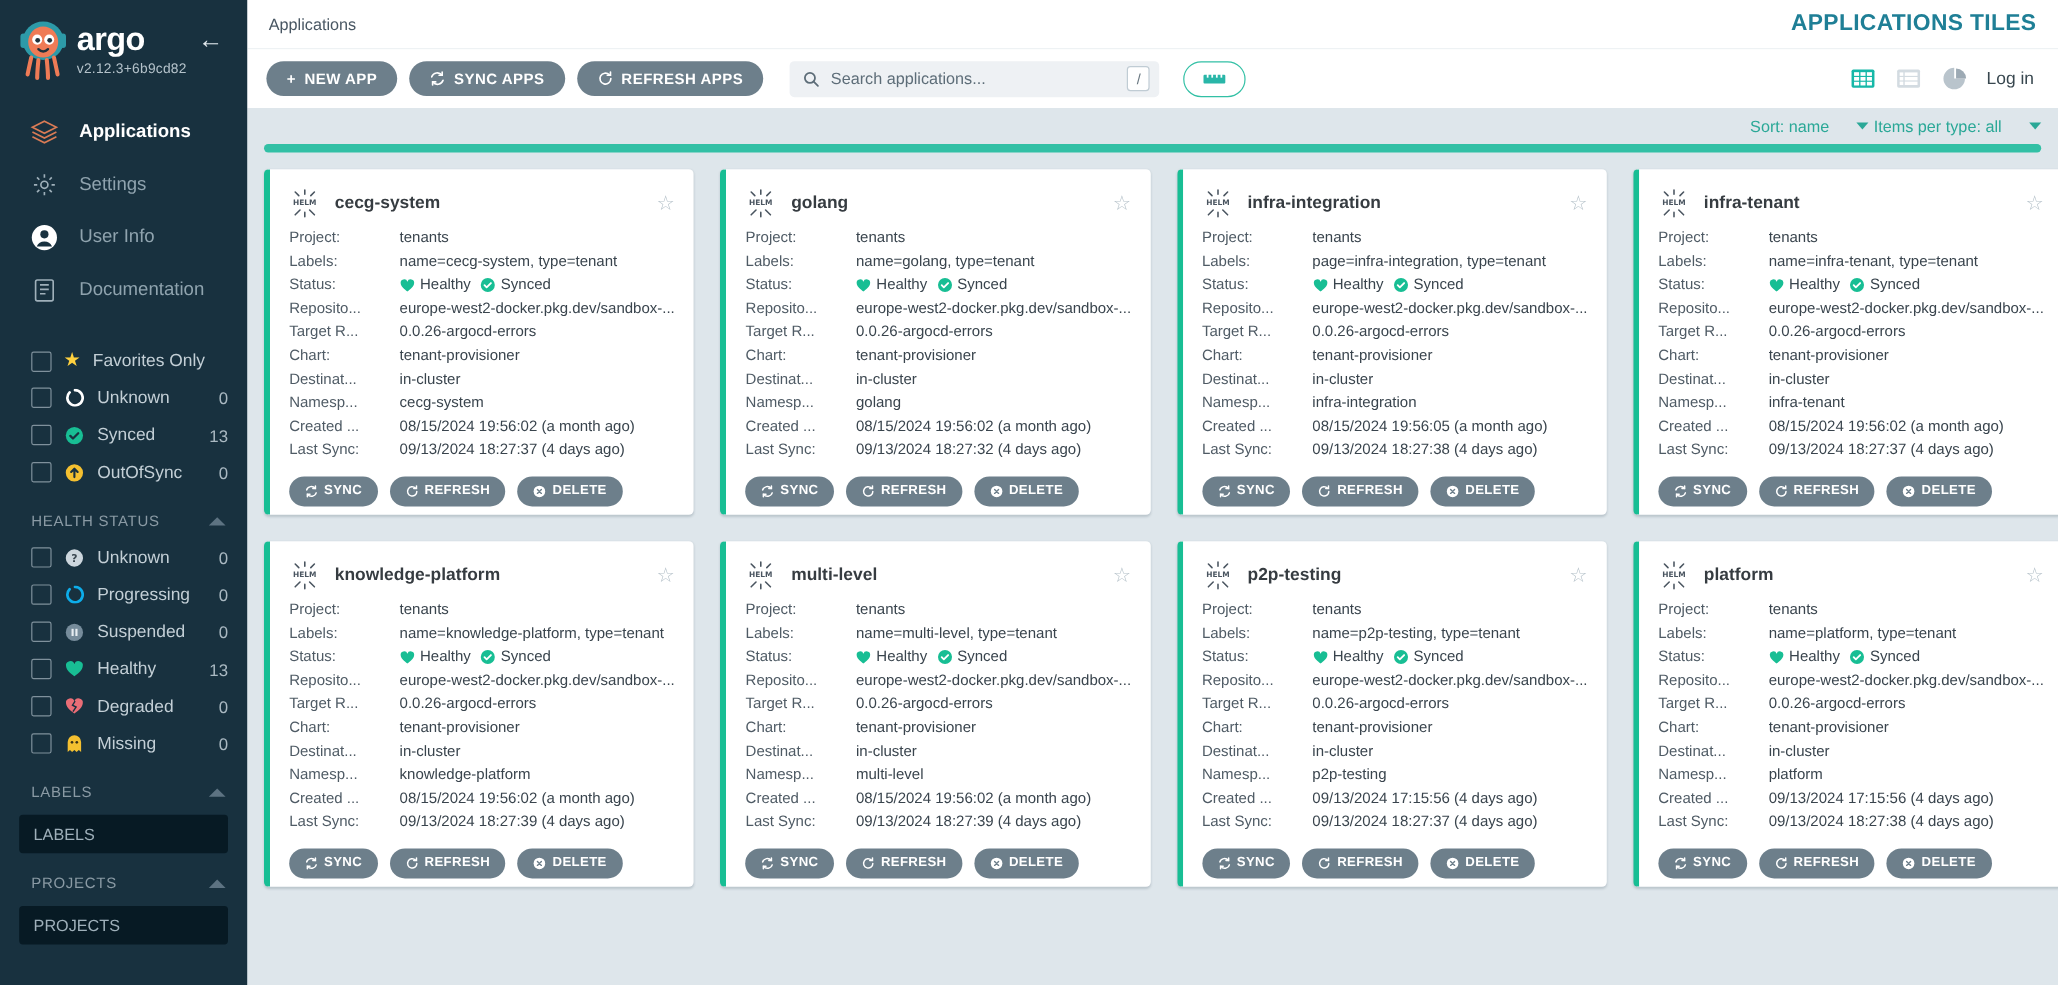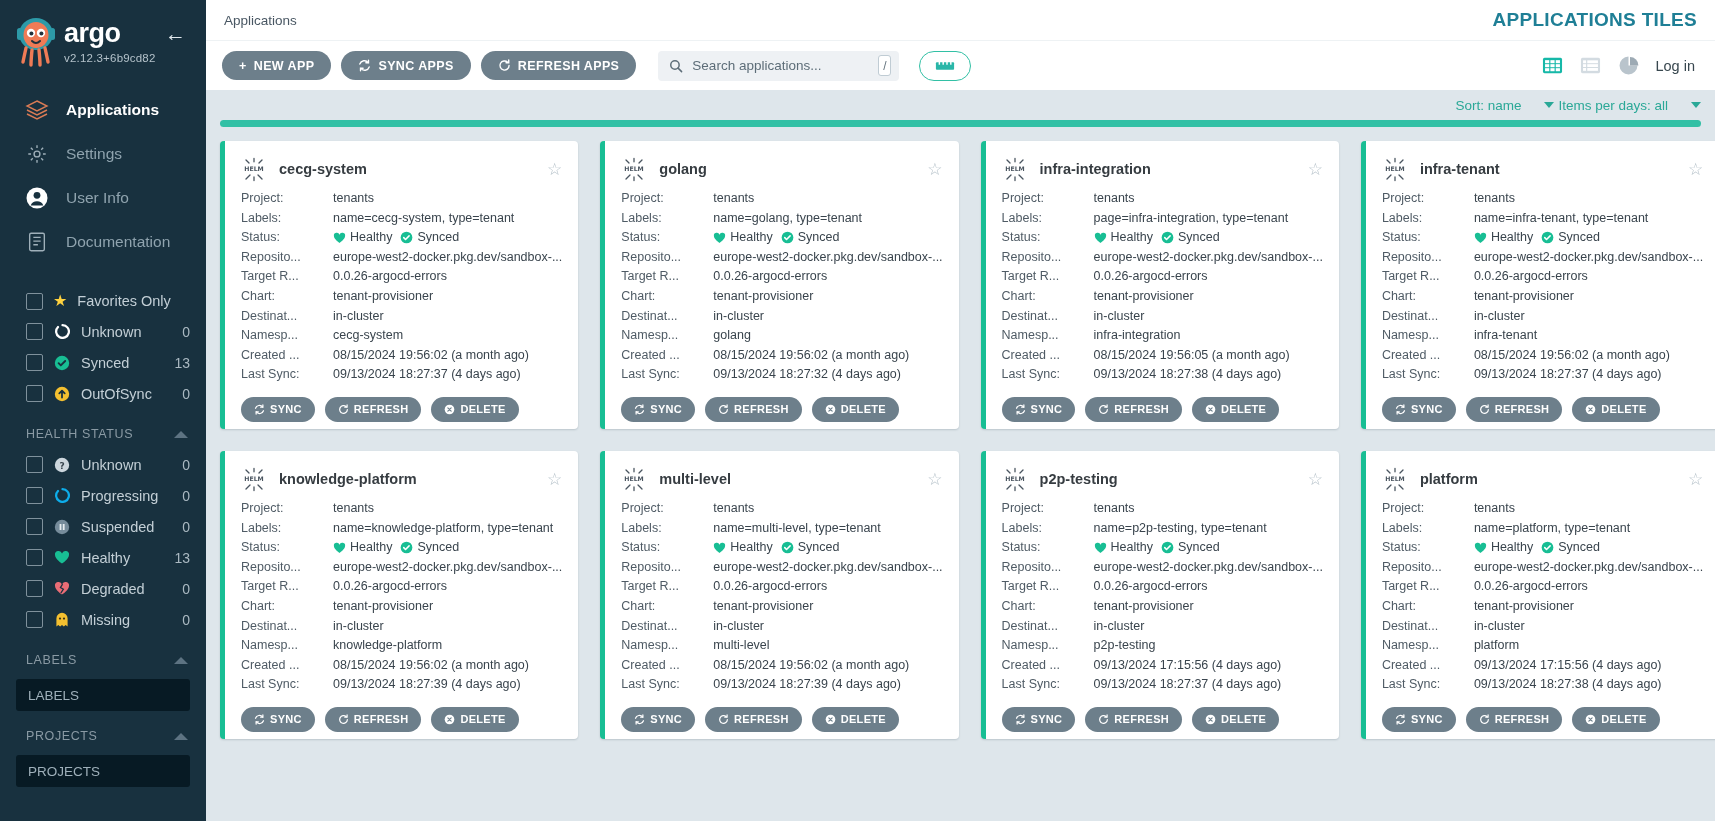--- a/index.html
+++ b/index.html
@@ -92,21 +92,21 @@
     border-top: 1px solid #eef2f4;
   }
   .btn {
     height: 29px; border-radius: 15px; background: #6d7f8b; color: #fff;
     font-size: 12.5px; font-weight: 700; letter-spacing: .4px;
     display: inline-flex; align-items: center; gap: 7px;
     padding: 0 17px; border: none; cursor: pointer;
     font-family: "Liberation Sans", sans-serif; white-space: nowrap;
   }
   .search-wrap {
-    margin-left: 12px; width: 241px; height: 30px; background: #eef1f4;
+    margin-left: 12px; width: 308px; height: 30px; background: #eef1f4;
     border-radius: 4px; display: flex; align-items: center; padding: 0 8px 0 11px; gap: 9px;
   }
   .search-input {
     flex: 1; border: none; background: transparent; outline: none;
     font-size: 13.5px; color: #4b5a66; font-family: "Liberation Sans", sans-serif;
   }
   .search-input::placeholder { color: #5d6d78; }
   .slash-key {
     width: 19px; height: 21px; border: 1px solid #c0ccd4; border-radius: 3px; background:#fff;
     font-size: 12px; color: #66757f; display:flex; align-items:center; justify-content:center;
@@ -459,21 +459,21 @@
         <span class="login-link">Log in</span>
       </div>
     </div>
 
     <div class="sortbar">
       <span class="sort-item">
         <span>Sort: name</span>
         <span class="caret-dn"></span>
       </span>
       <span class="sort-item">
-        <span>Items per days: all</span>
+        <span>Items per type: all</span>
         <span class="caret-dn"></span>
       </span>
     </div>
 
     <div class="progress-wrap">
       <div class="progress-bar"></div>
     </div>
 
     <div class="tiles" id="tiles">
   <div class="card">

